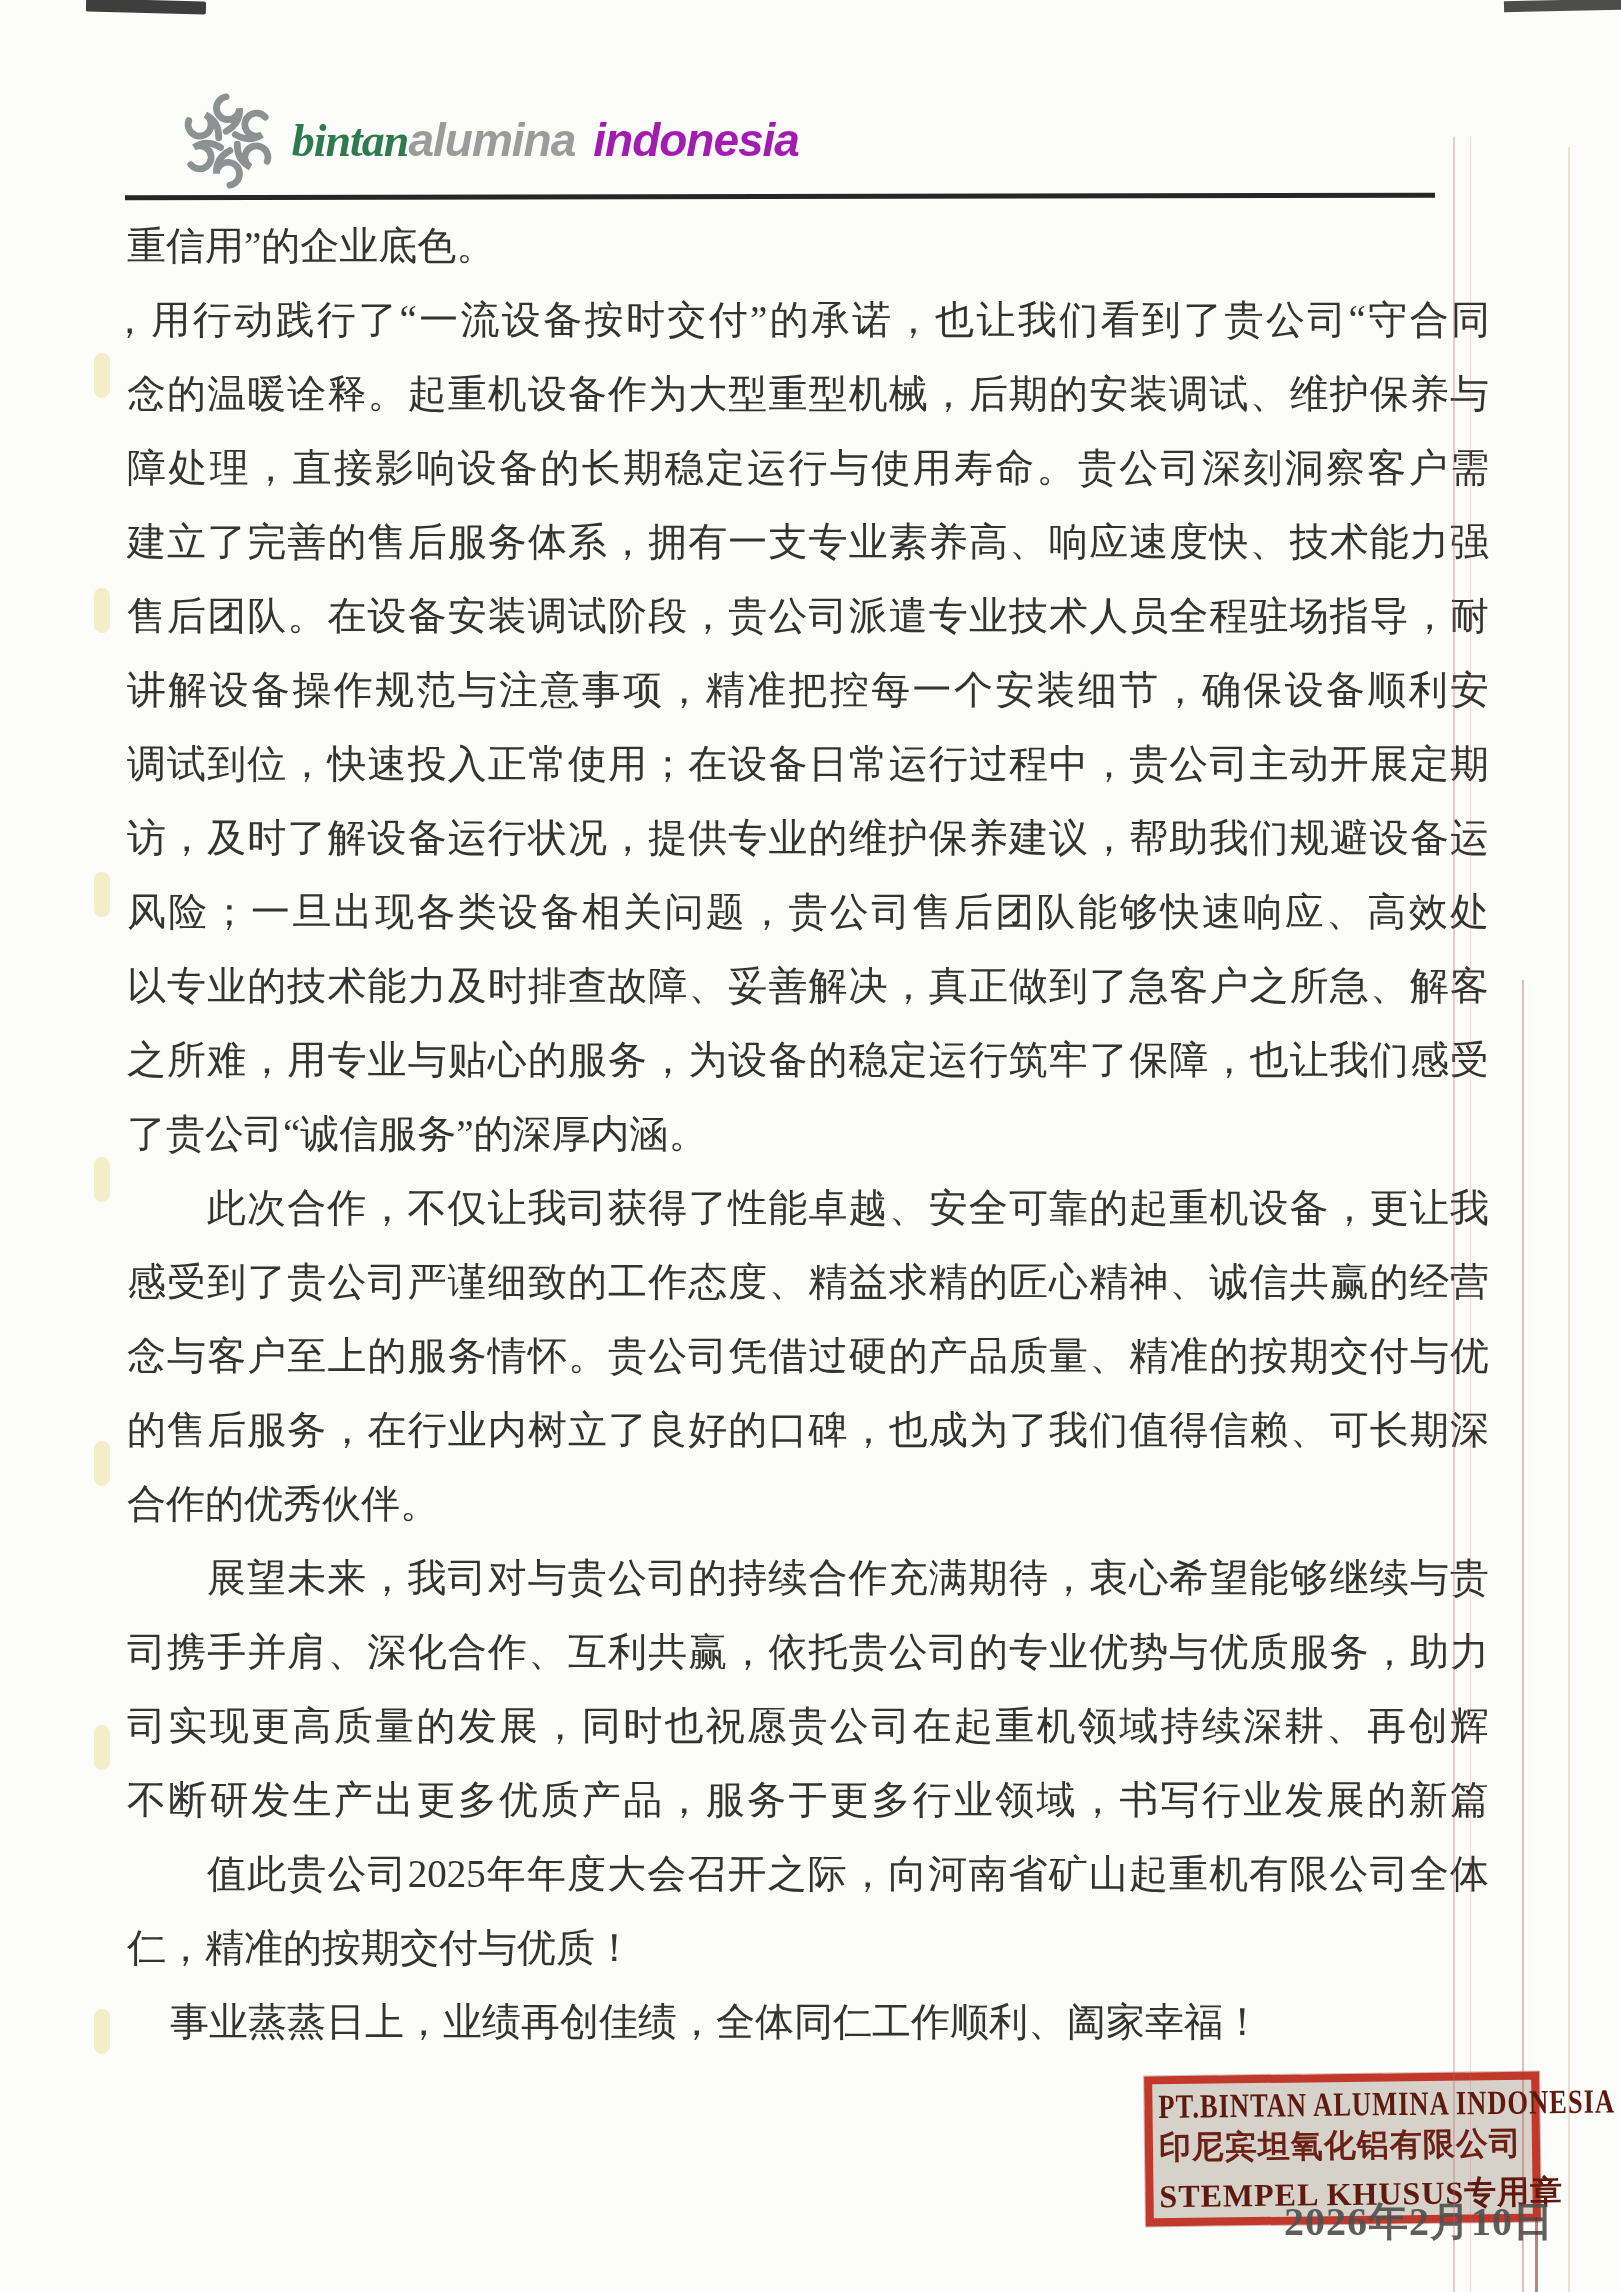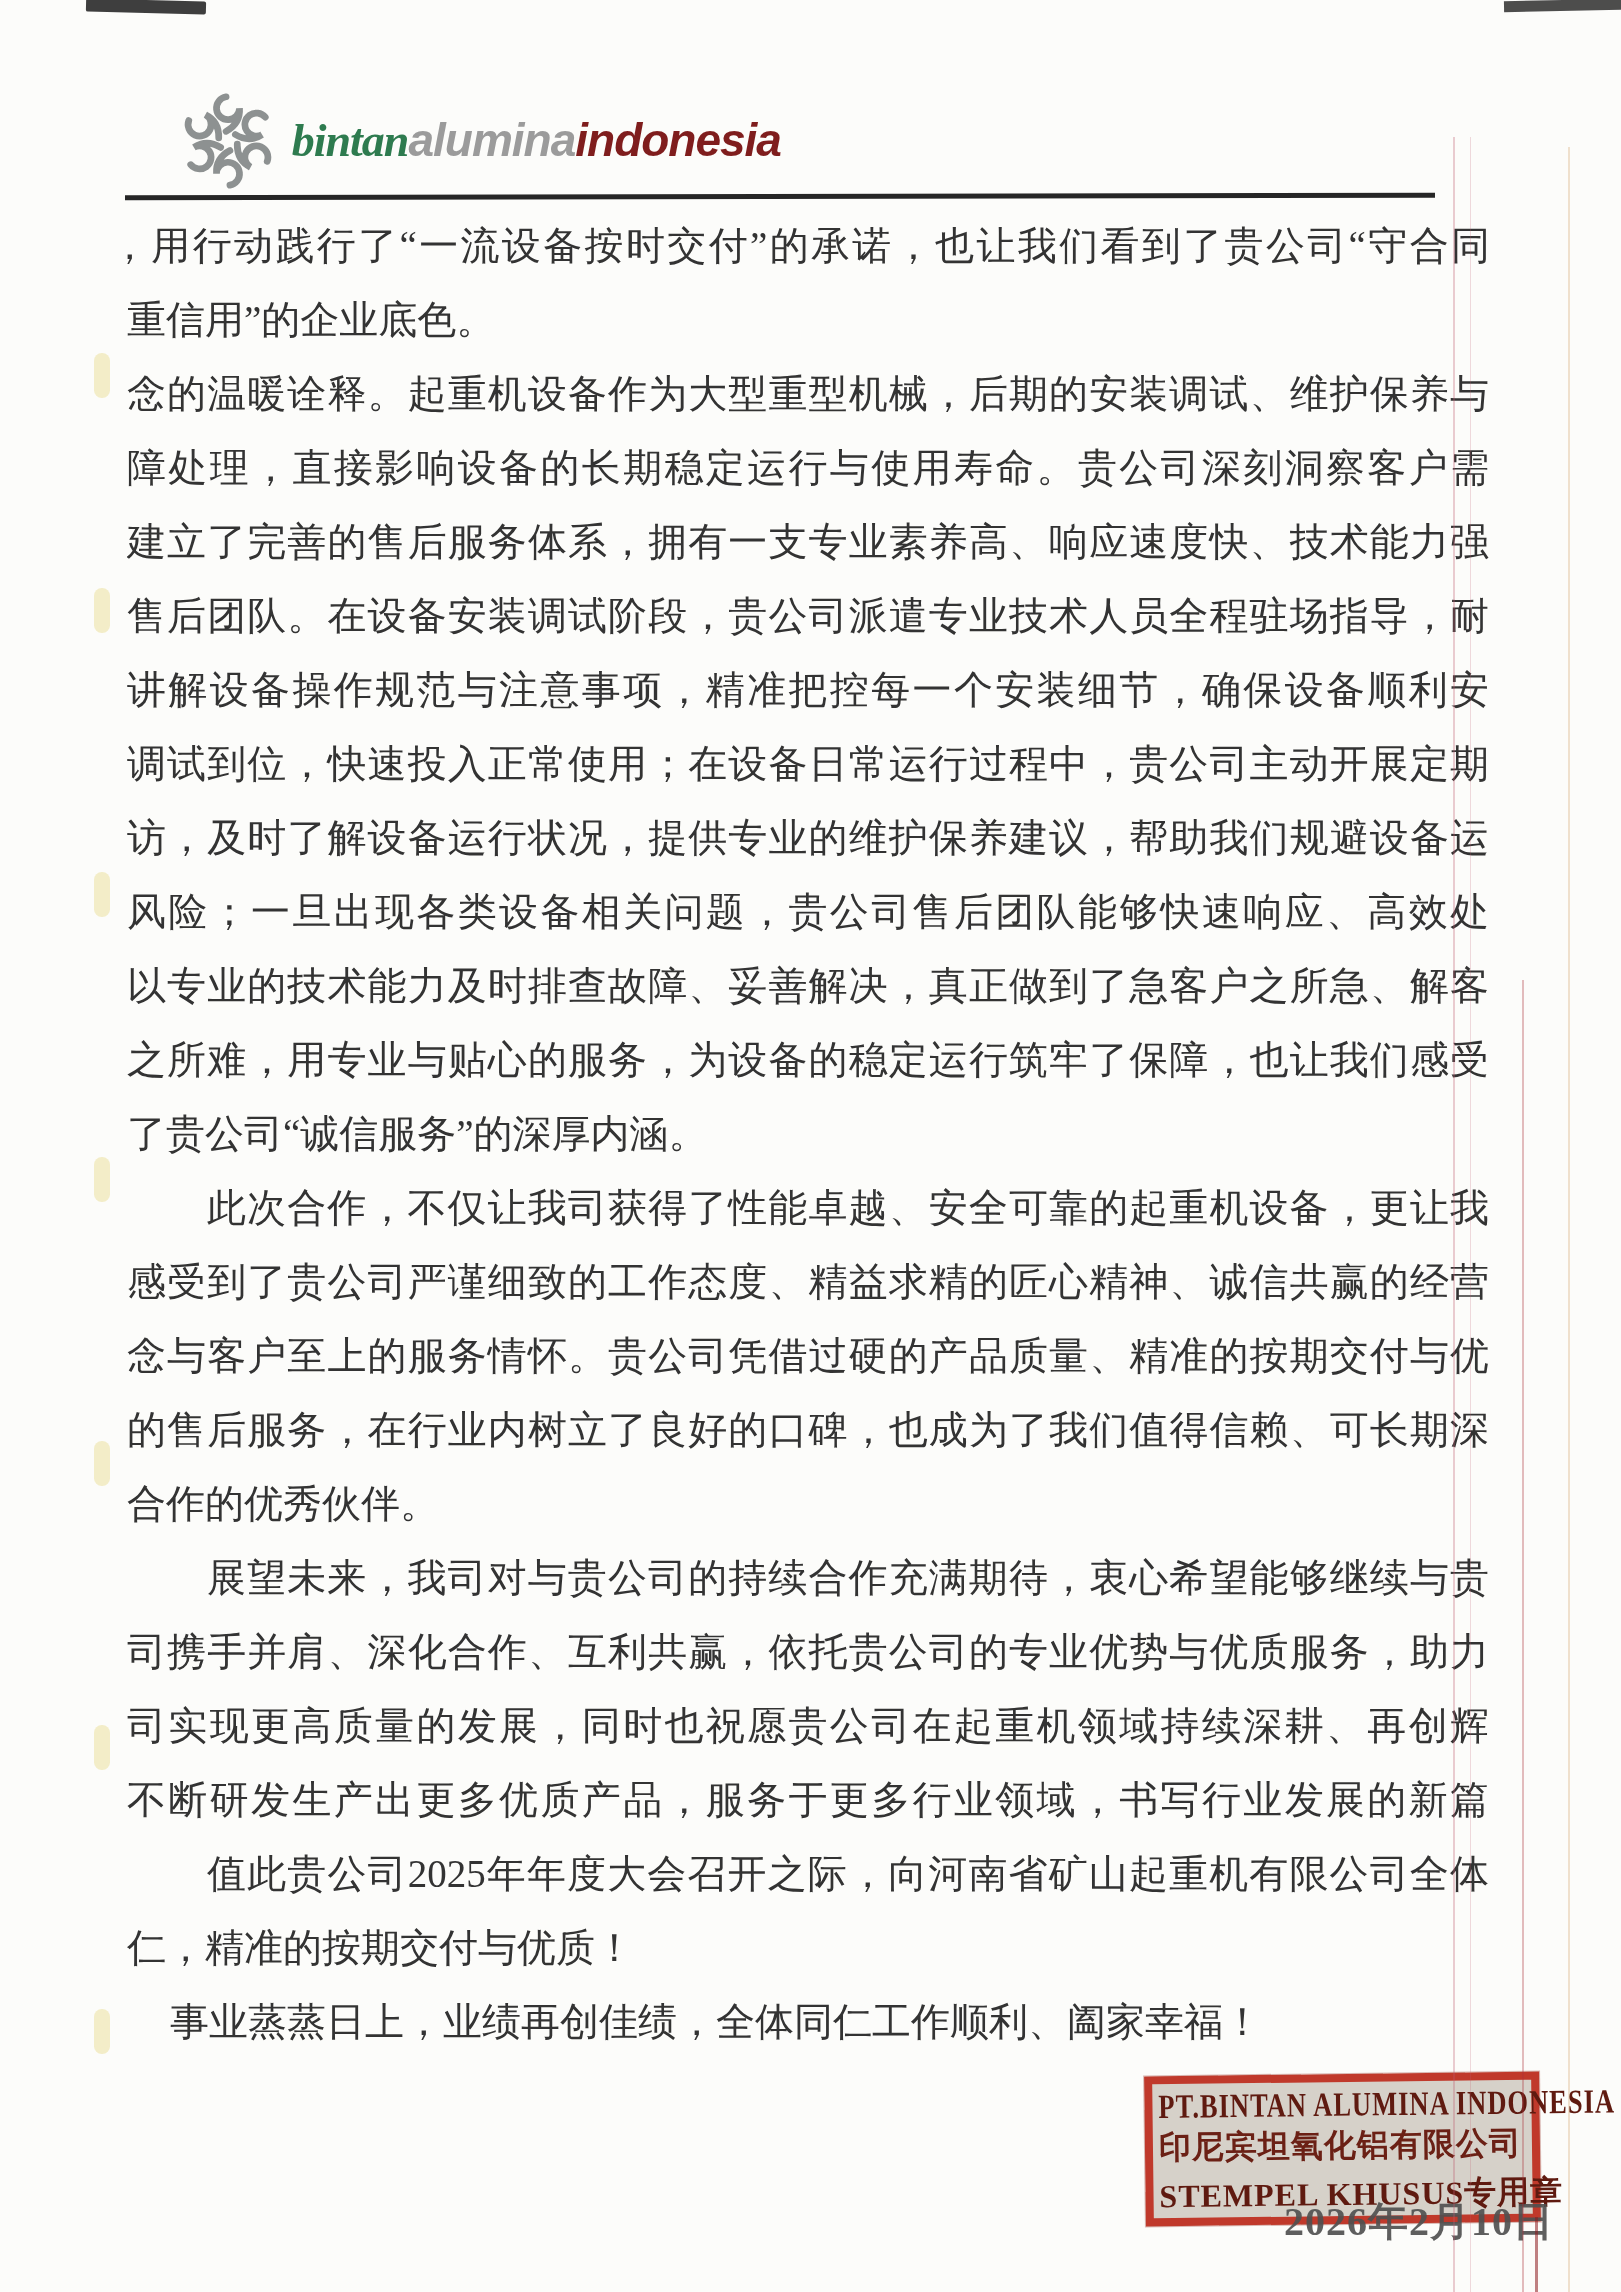--- a/index.html
+++ b/index.html
@@ -13,21 +13,21 @@
   
   .header-logo { position:absolute; left:180px; top:88px; display:flex; align-items:center; gap:15.7px; }
   .flower { width:96px; height:104px; }
   .brand {
     font-family:"Liberation Sans", sans-serif;
     font-style:italic; font-weight:bold;
     font-size:46px; letter-spacing:-1px; white-space:nowrap;
   }
   .brand .p1 { color:#2e7b4f;font-family:Liberation Serif, serif; }
   .brand .p2 { color:#9b9b9b; }
-  .brand .p3 { color:#7f1d1d; }
+  .brand .p3 { color:#a21caf;margin-left:18px; }
   .rule { position:absolute; left:125px; top:194px; width:1310px; height:4.9px; background:#262626; transform:rotate(-0.12deg); }
 
   
   .body-text { position:absolute; left:0; top:209px; width:1621px; color:#333; }
   .line {
     margin-left:127px; width:1362px; height:74px; line-height:74px;
     font-size:39px; white-space:nowrap; overflow:hidden;
   }
   .line.full { white-space:normal; text-align:justify; text-align-last:justify; }
   .line.ind2 { text-indent:80px; }
@@ -84,22 +84,22 @@
         <path transform="rotate(300)" d="M -2 -46 a 12 12 0 1 0 14 12 q 1 16 -14 24"></path>
       </g>
     </svg>
     <div class="brand">
       <span class="p1">bintan</span><span class="p2">alumina</span><span class="p3">indonesia</span>
     </div>
   </div>
   <div class="rule"></div>
 
   <div class="body-text">
+      <div class="line">重信用”的企业底色。</div>
       <div class="line full hang">，用行动践行了“一流设备按时交付”的承诺，也让我们看到了贵公司“守合同</div>
-      <div class="line">重信用”的企业底色。</div>
       <div class="line full">念的温暖诠释。起重机设备作为大型重型机械，后期的安装调试、维护保养与故</div>
       <div class="line full">障处理，直接影响设备的长期稳定运行与使用寿命。贵公司深刻洞察客户需求，</div>
       <div class="line full">建立了完善的售后服务体系，拥有一支专业素养高、响应速度快、技术能力强的</div>
       <div class="line full">售后团队。在设备安装调试阶段，贵公司派遣专业技术人员全程驻场指导，耐心</div>
       <div class="line full">讲解设备操作规范与注意事项，精准把控每一个安装细节，确保设备顺利安装、</div>
       <div class="line full">调试到位，快速投入正常使用；在设备日常运行过程中，贵公司主动开展定期回</div>
       <div class="line full">访，及时了解设备运行状况，提供专业的维护保养建议，帮助我们规避设备运行</div>
       <div class="line full">风险；一旦出现各类设备相关问题，贵公司售后团队能够快速响应、高效处置，</div>
       <div class="line full">以专业的技术能力及时排查故障、妥善解决，真正做到了急客户之所急、解客户</div>
       <div class="line full">之所难，用专业与贴心的服务，为设备的稳定运行筑牢了保障，也让我们感受到</div>

